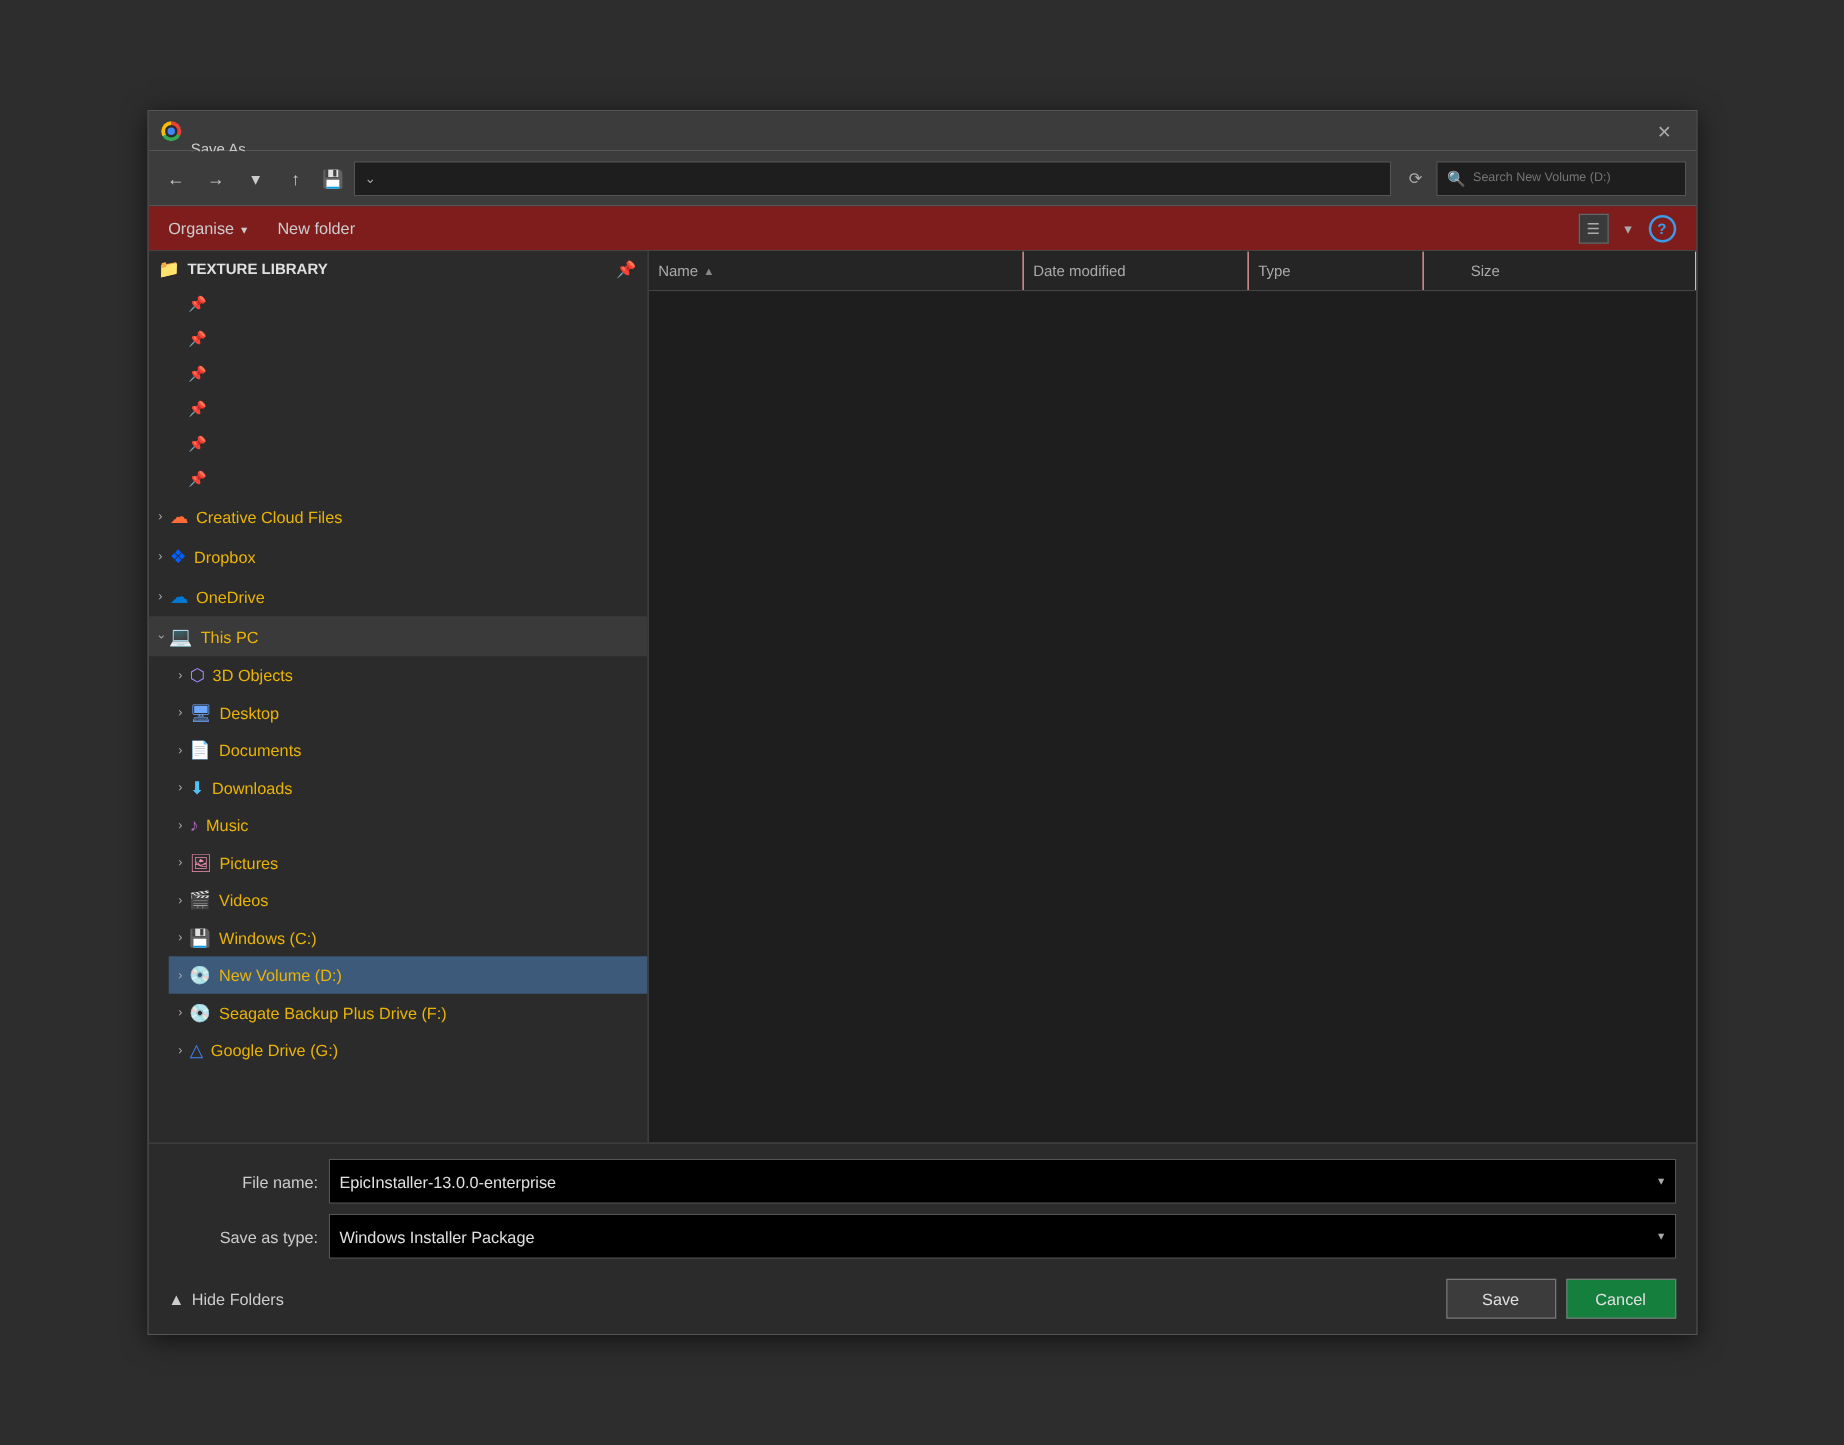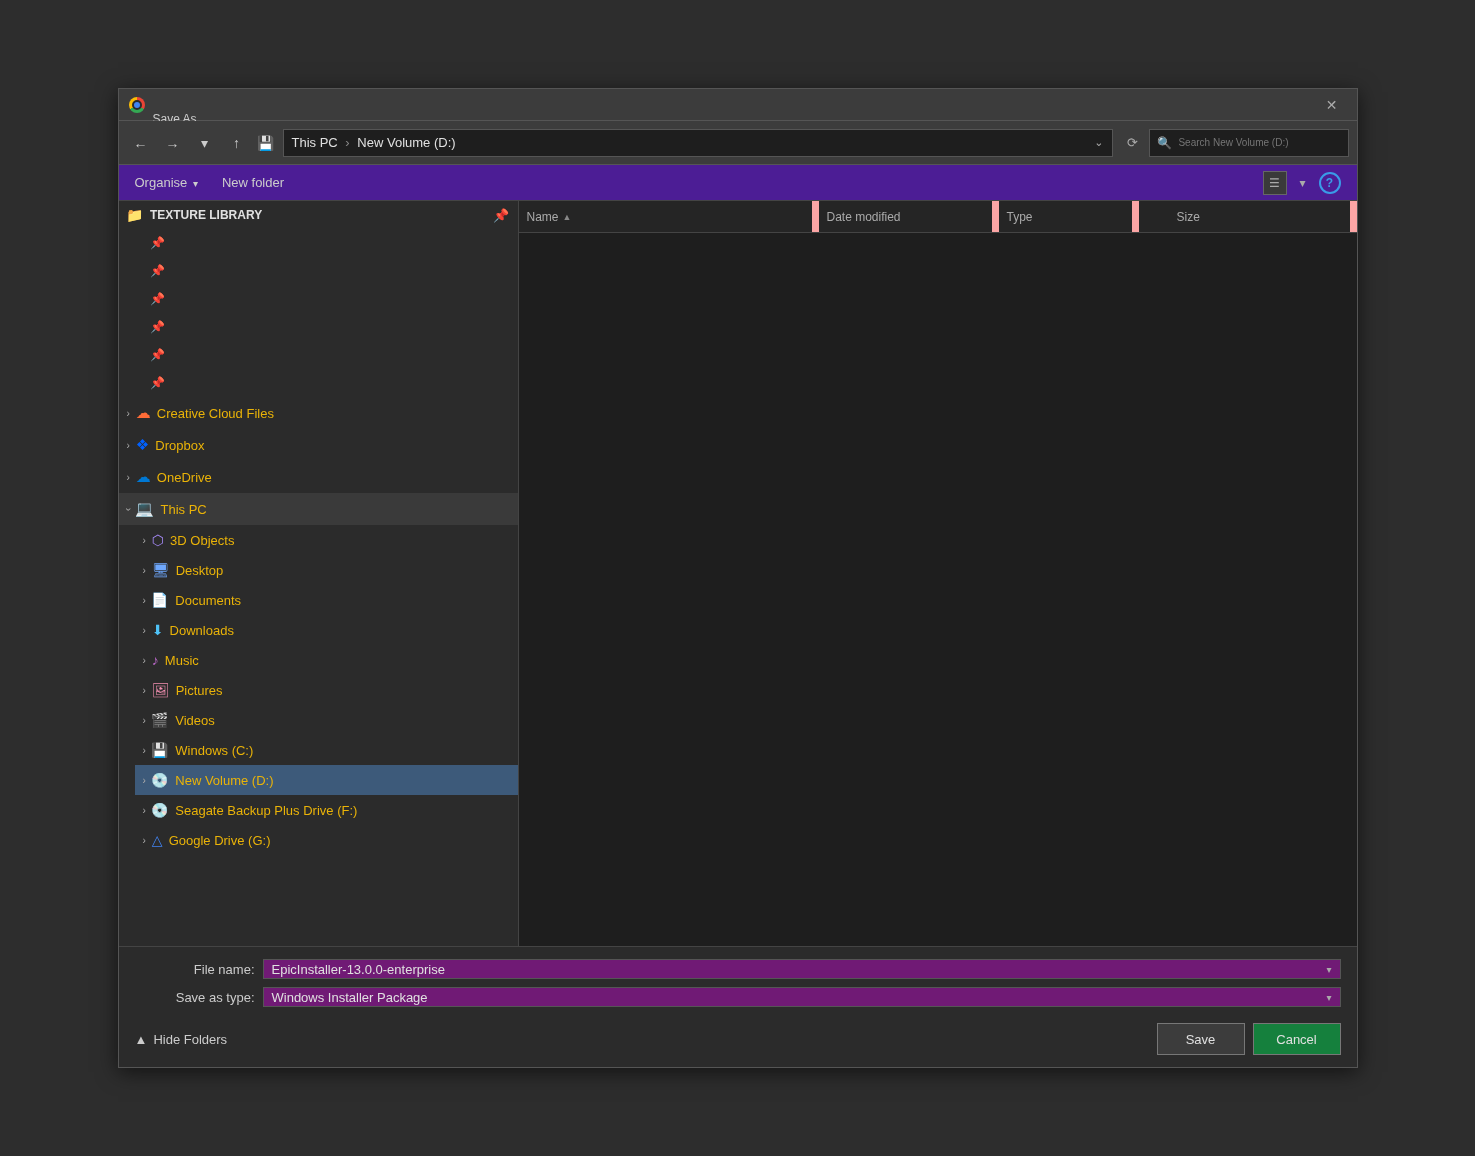--- a/index.html
+++ b/index.html
@@ -121,21 +121,21 @@
       background: none;
       border: none;
       color: #ccc;
       font-size: 10px;
       outline: none;
       flex: 1;
     }
     .search-icon { color: #888; font-size: 12px; }
 
     .secondary-toolbar {
-      background: #4c1d95;
+      background: #7f1d1d;
       height: 36px;
       display: flex;
       align-items: center;
       padding: 0 8px;
       gap: 8px;
       border-bottom: 1px solid #444;
       flex-shrink: 0;
     }
     .sec-btn {
       background: none;
@@ -227,21 +227,21 @@
       flex-shrink: 0;
     }
     .col-header {
       display: flex;
       align-items: center;
       padding: 0 8px;
       height: 100%;
       font-size: 12px;
       color: #aaa;
       cursor: pointer;
-      border-right: 7px solid #fca5a5;
+      border-right: 1px solid #fca5a5;
     }
     .col-name { flex: 1; min-width: 300px; }
     .col-date { width: 180px; }
     .col-type { width: 140px; }
     .col-size { flex: 1; padding-left: 38px; }
     .col-sort-icon { font-size: 9px; margin-left: 4px; color: #888; }
 
     .content-list {
       flex: 1;
       overflow-y: auto;
@@ -286,22 +286,22 @@
     .form-label {
       width: 120px;
       text-align: right;
       margin-right: 8px;
       color: #ccc;
       font-size: 13px;
       flex-shrink: 0;
     }
     .form-input {
       flex: 1;
-      height: 20px;
-      background: #701a75;
+      height: 36px;
+      background: #000000;
       border: 1px solid #555;
       color: #e0e0e0;
       padding: 0 8px;
       font-size: 13px;
       display: flex;
       align-items: center;
       justify-content: space-between;
       cursor: pointer;
     }
     .form-input-chevron { color: #aaa; font-size: 10px; }
@@ -392,25 +392,20 @@
   <div class="toolbar">
     <button class="nav-btn">←</button>
     <button class="nav-btn">→</button>
     <button class="nav-btn">▾</button>
     <button class="nav-btn">↑</button>
 
     <div style="display:flex;align-items:center;flex:1;gap:4px;">
 
       <div style="width:24px;height:24px;display:flex;align-items:center;justify-content:center;font-size:14px;">💾</div>
       <div class="address-bar">
-        <span class="address-bar-text">
-          <span>This PC</span>
-          <span style="color:#888;margin:0 4px;">›</span>
-          <span>New Volume (D:)</span>
-        </span>
         <span class="address-chevron">⌄</span>
       </div>
       <div class="address-refresh">⟳</div>
     </div>
 
     <div class="search-bar">
       <span class="search-icon">🔍</span>
       <input type="text" placeholder="Search New Volume (D:)" style="">
     </div>
   </div>

